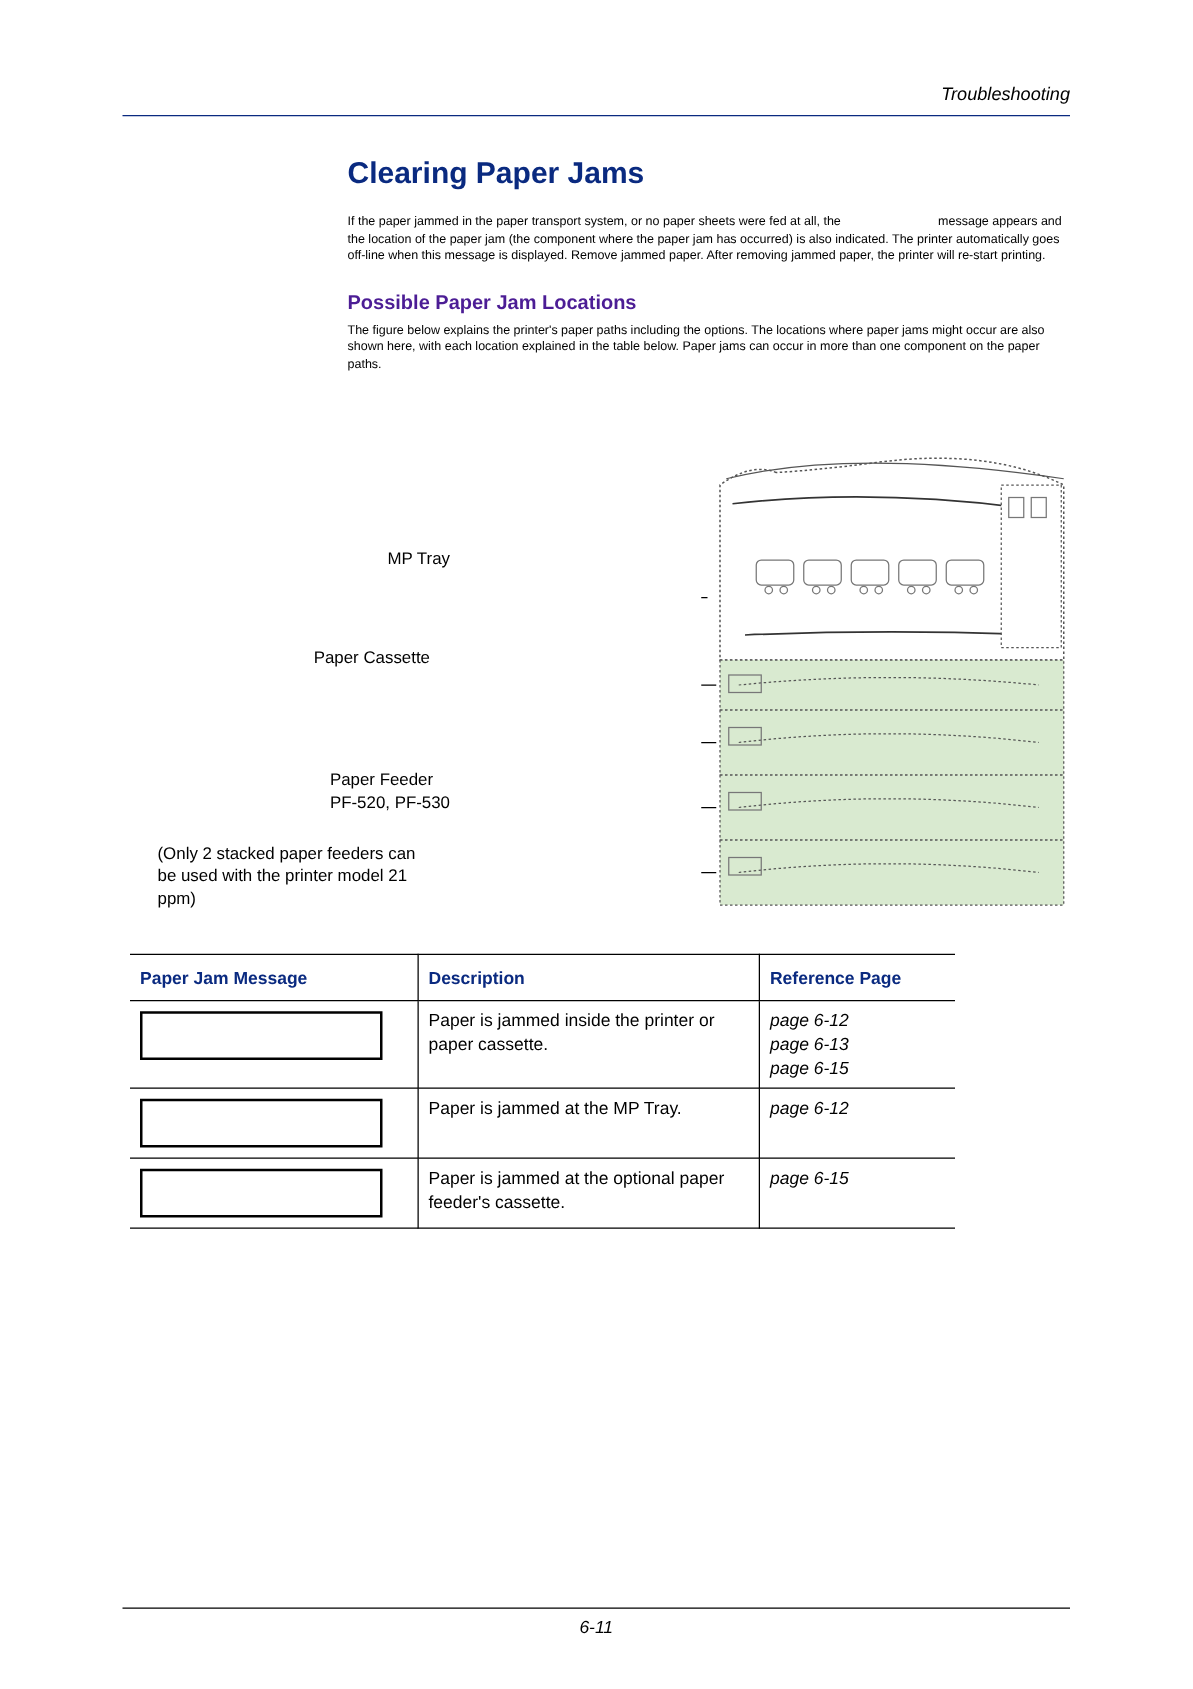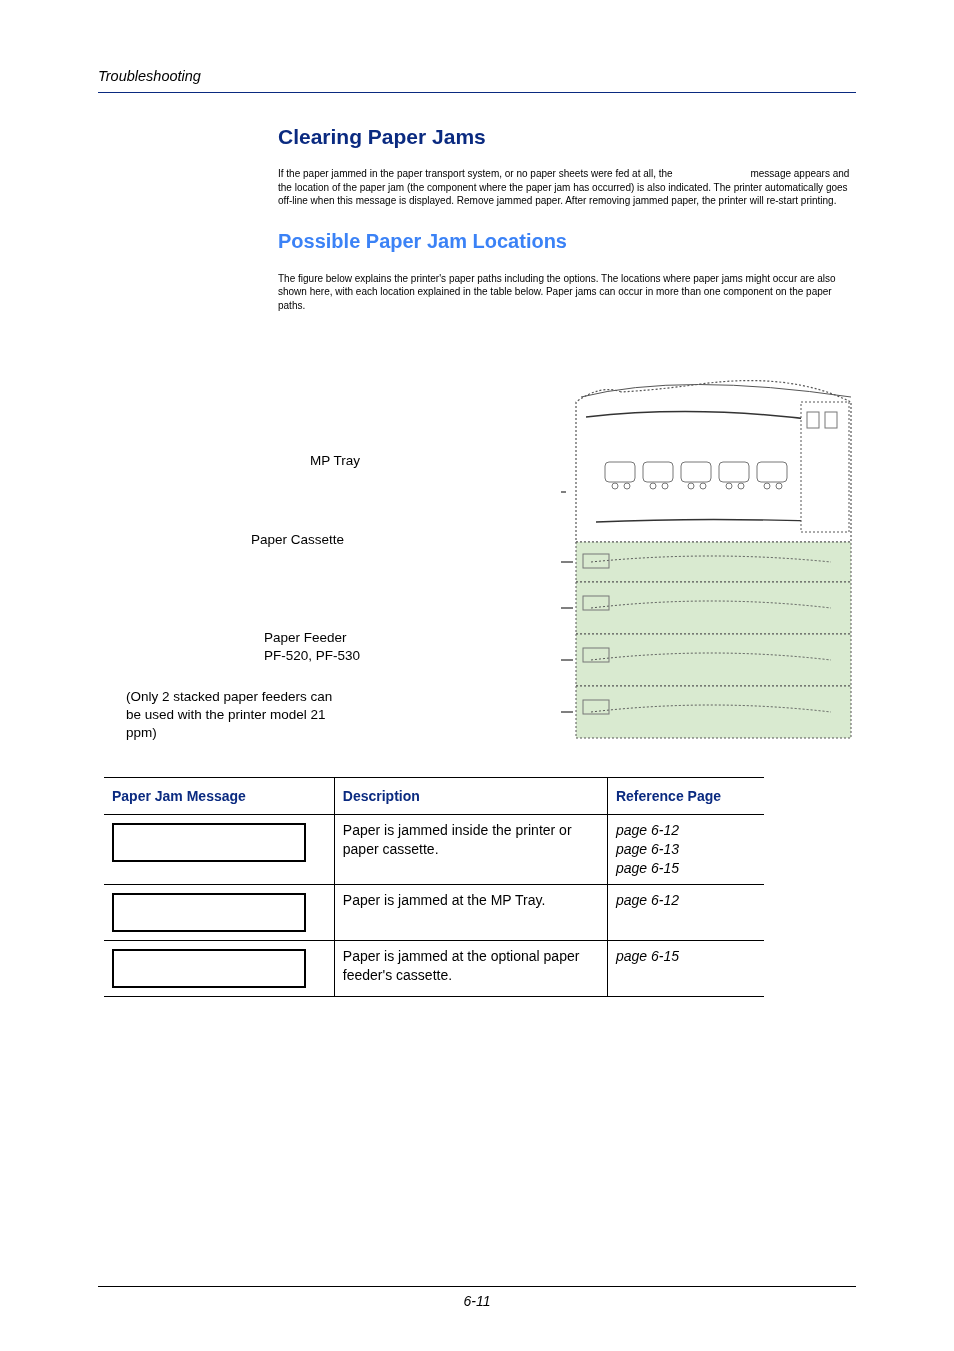--- a/index.html
+++ b/index.html
@@ -11,43 +11,44 @@
       background: #fff;
     }
     .page {
       width: 954px;
       height: 1351px;
       position: relative;
       box-sizing: border-box;
       padding: 68px 98px 40px 98px;
     }
     .header-label {
+      text-align: right;
       font-style: italic;
       font-size: 14.5px;
       margin-bottom: 8px;
     }
     .header-rule {
       border: none;
       border-top: 1.5px solid #0a2a80;
       margin: 0 0 32px 0;
     }
     .content-indent {
       margin-left: 180px;
     }
     h1 {
       color: #0a2a80;
-      font-size: 21px;
+      font-size: 24px;
       font-weight: bold;
       margin: 0 0 18px 0;
     }
     h2 {
-      color: #3b82f6;
-      font-size: 20px;
+      color: #4c1d95;
+      font-size: 16px;
       font-weight: bold;
-      margin: 22px 0 19px 0;
+      margin: 22px 0 6px 0;
     }
     p {
       font-size: 10px;
       line-height: 1.35;
       margin: 0 0 10px 0;
     }
     .figure-area {
       position: relative;
       height: 440px;
       margin-top: 30px;

